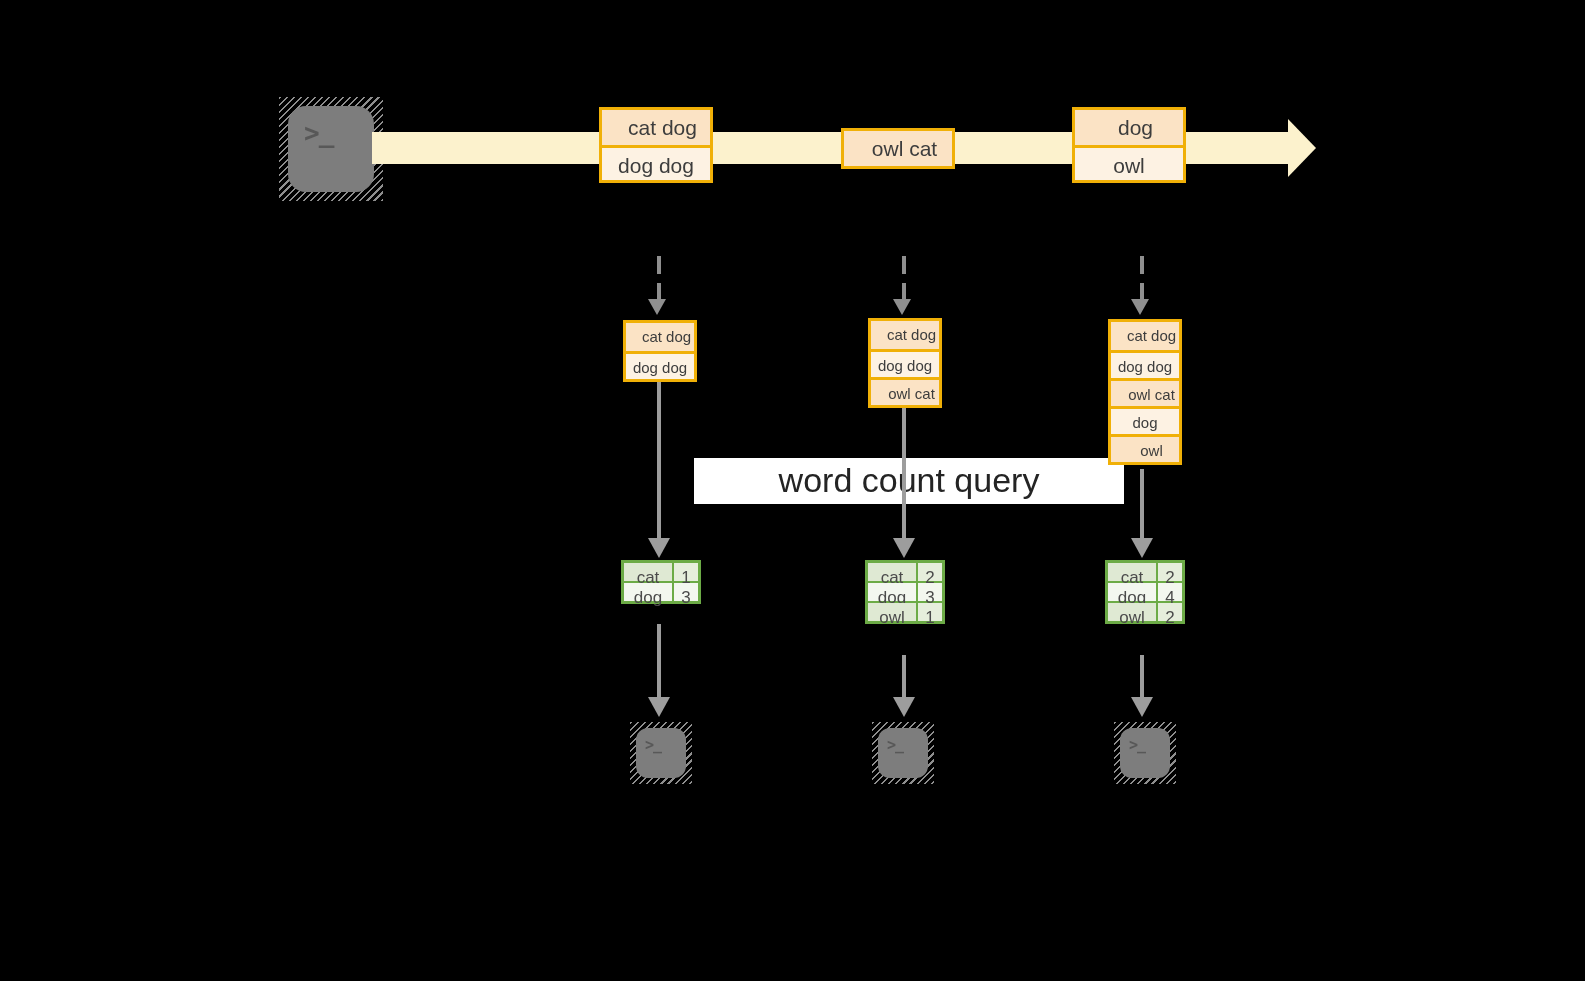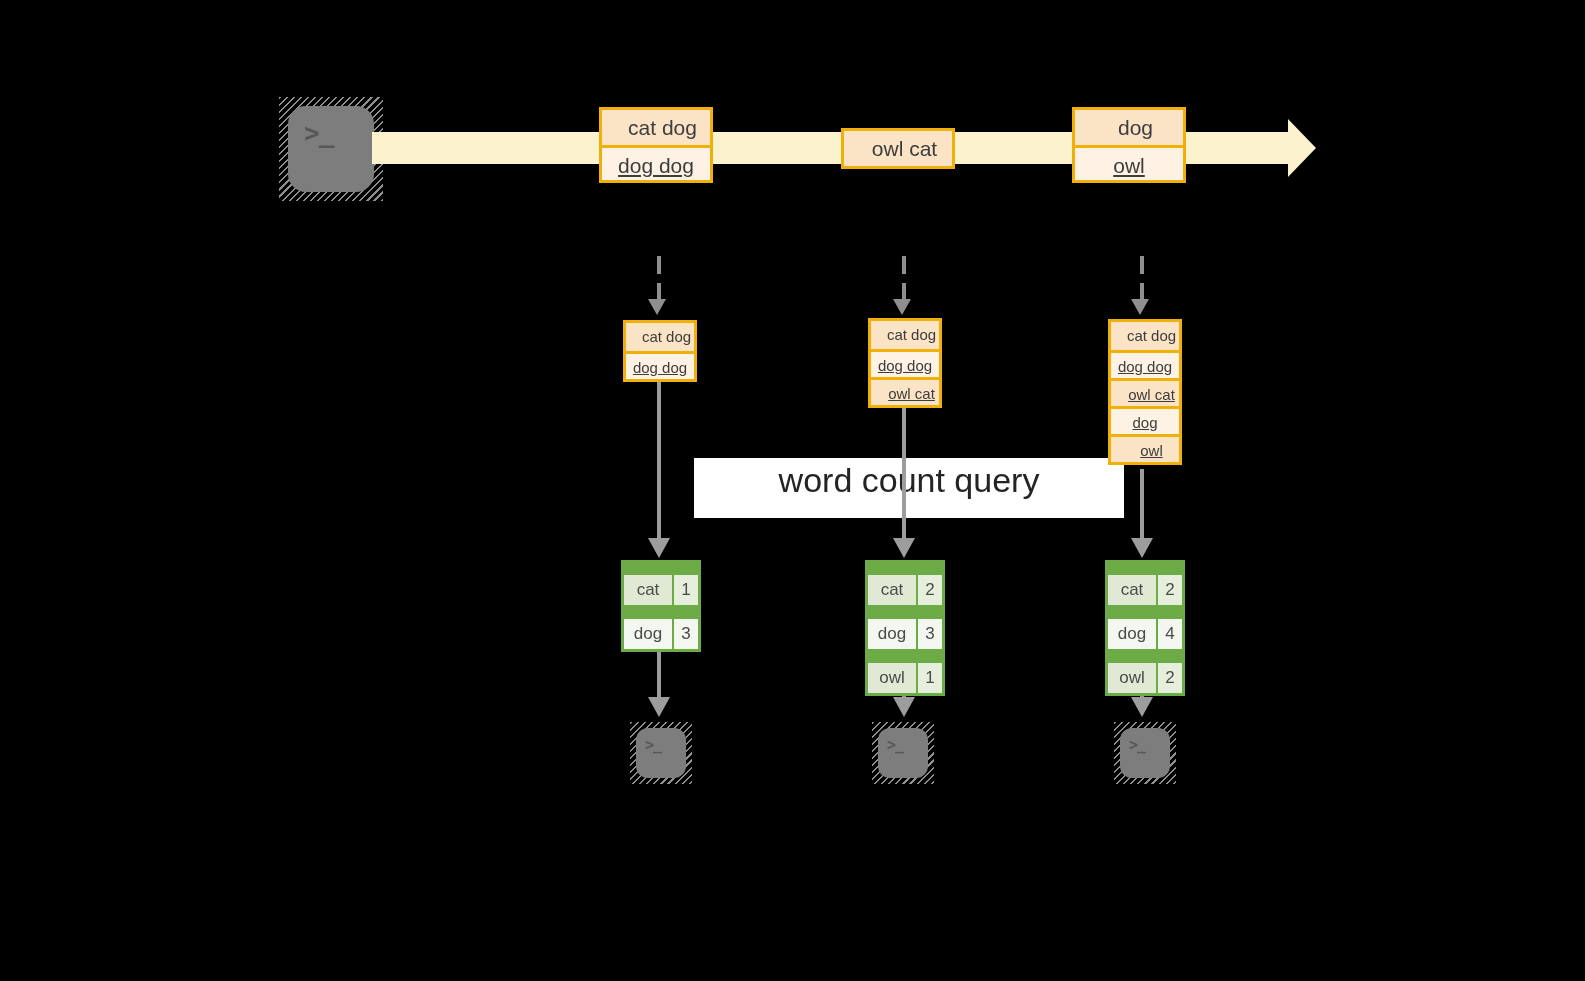--- a/index.html
+++ b/index.html
@@ -21,21 +21,21 @@
     font-family:"Liberation Sans",sans-serif;
   }
   
   .band{position:absolute;left:372px;top:132px;width:918px;height:32px;background:var(--band);}
   .band-head{position:absolute;left:1288px;top:119px;width:0;height:0;
     border-top:29px solid transparent;border-bottom:29px solid transparent;
     border-left:28px solid var(--band);}
   
   .obox{position:absolute;border:3px solid var(--amber);z-index:4;}
   .obox .orow{text-align:center;color:#3d3d3d;}
-  .obox .orow + .orow{border-top:3px solid var(--amber);text-decoration:underline;}
+  .obox .orow + .orow{border-top:3px solid var(--amber);}
   .fill-a{background:var(--peach);padding-left:13px;}
   .fill-b{background:var(--cream);}
   .sbox .orow{height:35px;line-height:35px;font-size:21px;width:108px;}
   .sbox-1{left:599px;top:107px;}
   .sbox-2{left:841px;top:128px;}
   .sbox-3{left:1072px;top:107px;}
   .stk .orow{height:28px;line-height:28px;font-size:15px;width:68px;}
   .stk-1{left:623px;top:320px;}
   .stk-2{left:868px;top:318px;}
   .stk-3{left:1108px;top:319px;}
@@ -49,27 +49,27 @@
   .vhead{position:absolute;width:0;height:0;z-index:3;
     border-left:11px solid transparent;border-right:11px solid transparent;
     border-top:20px solid var(--gray);}
   .x1{left:657px;} .x2{left:902px;} .x3{left:1140px;}
   .hx1{left:648px;} .hx2{left:893px;} .hx3{left:1131px;}
   .v1{top:379px;height:160px;} .v2{top:408px;height:131px;} .v3{top:469px;height:70px;}
   .vh{top:538px;}
   .b1{top:624px;height:74px;} .b2{top:655px;height:43px;} .b3{top:655px;height:43px;}
   .bh{top:697px;}
   
-  .banner{position:absolute;left:694px;top:458px;width:430px;height:60px;background:#fff;
+  .banner{position:absolute;left:694px;top:458px;width:430px;height:46px;background:#fff;
     z-index:2;text-align:center;}
   .banner span{font-size:34px;line-height:45px;color:#242424;font-weight:400;}
   
   .wc-table{position:absolute;top:560px;display:grid;grid-template-columns:48px 24px;gap:2px;
     background:var(--green);border:3px solid var(--green);z-index:4;}
-  .wc-cell{height:30px;line-height:30px;text-align:center;font-size:17px;color:#4b4b4b;margin-top:12px;}
+  .wc-cell{height:18px;line-height:30px;text-align:center;font-size:17px;color:#4b4b4b;}
   .row-a{background:var(--sage);} .row-b{background:var(--sagelt);}
   .val.row-a{background:#e6eedc;}
   .tbl-1{left:621px;} .tbl-2{left:865px;} .tbl-3{left:1105px;}
   
   .terminal{position:absolute;
     background:repeating-linear-gradient(135deg,rgba(150,150,150,.95) 0 1.5px,rgba(0,0,0,0) 1.5px 5px);}
   .terminal .screen{position:absolute;background:var(--term);}
   .prompt{font-family:"DejaVu Sans Mono",monospace;color:#585858;font-weight:bold;letter-spacing:-1px;}
   .terminal-big{left:279px;top:97px;width:104px;height:104px;}
   .terminal-big .screen{left:9px;top:9px;right:9px;bottom:9px;border-radius:18px;padding:12px 0 0 16px;font-size:26px;}

